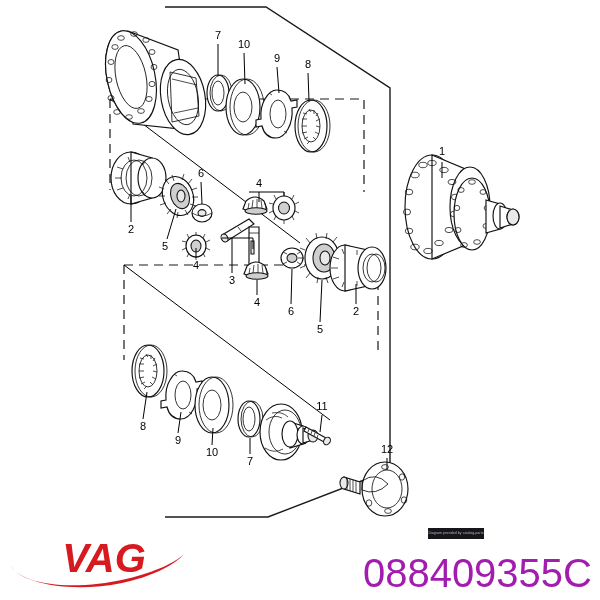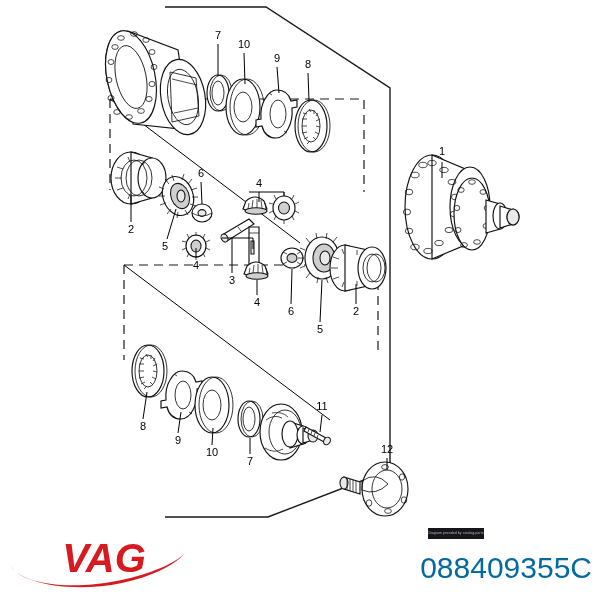--- a/index.html
+++ b/index.html
@@ -12,21 +12,21 @@
   .ln{stroke:#000;stroke-width:1;fill:none;}
   .bdr{stroke:#1a1a1a;stroke-width:1.4;fill:none;}
   .dsh{stroke:#1a1a1a;stroke-width:1.2;fill:none;stroke-dasharray:9 6;}
   .pc{stroke:#111;stroke-width:1.15;fill:#ffffff;}
   .pc-d{stroke:#111;stroke-width:1.05;fill:#e9e9e9;}
   .pc-dd{stroke:#111;stroke-width:1.05;fill:#cfcfcf;}
   .pc-n{stroke:#111;stroke-width:0.85;fill:none;}
   .thin{stroke:#111;stroke-width:0.75;fill:none;}
   #vag{position:absolute;left:8px;top:534px;width:190px;height:58px;}
   #partno{position:absolute;right:8px;top:551px;
-           font-size:30px;letter-spacing:0px;color:#0369a1;
+           font-size:40px;letter-spacing:0px;color:#a21caf;
            font-family:"Liberation Sans", sans-serif;white-space:nowrap;}
   #wm{position:absolute;left:428px;top:528px;width:56px;height:11px;
       background:#15151a;color:#b9b9c4;font-size:3.4px;line-height:11px;
       text-align:center;letter-spacing:0.1px;overflow:hidden;
       font-family:"Liberation Sans", sans-serif;}
 </style>
 </head>
 <body>
 
 <div id="page">

